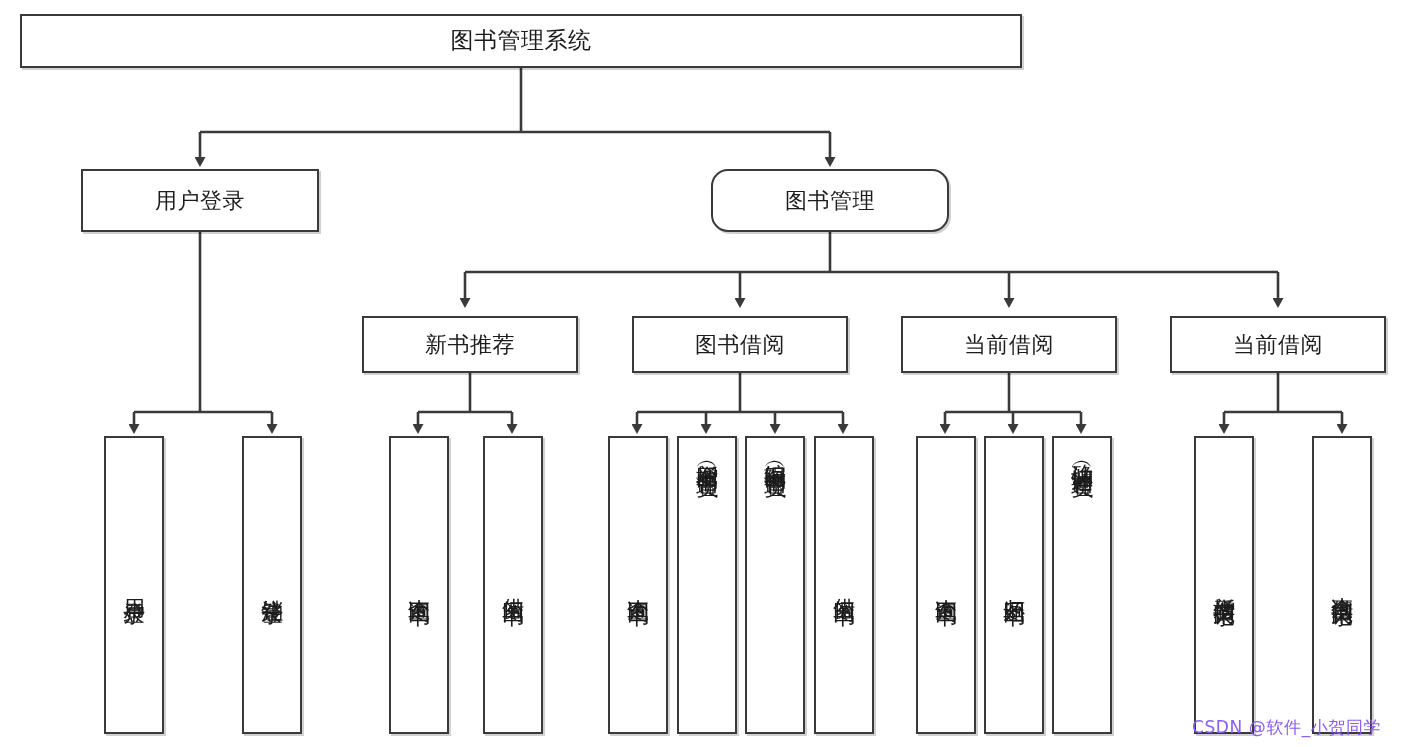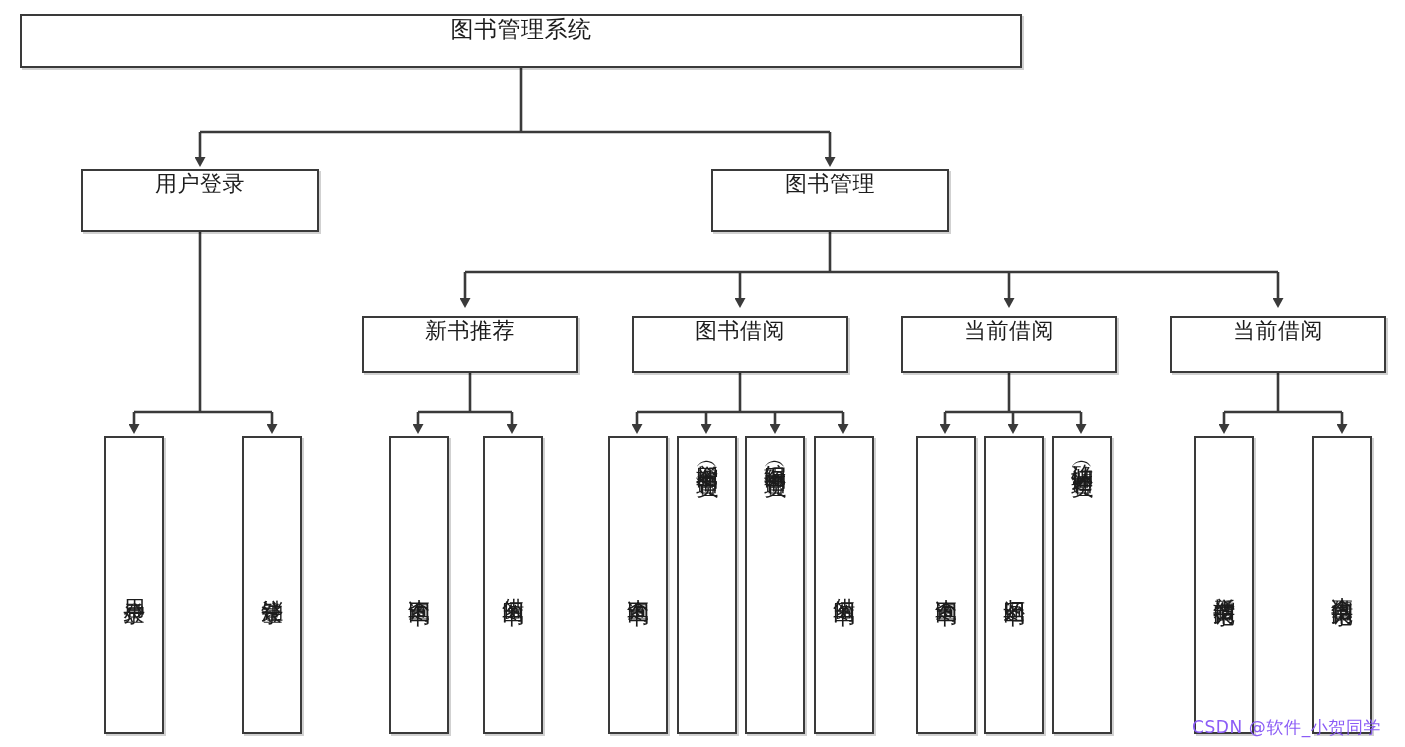--- a/index.html
+++ b/index.html
@@ -26,21 +26,21 @@
     height: 747px;
     pointer-events: none;
   }
   .node {
     position: absolute;
     box-sizing: border-box;
     border: 2px solid #3a3a3a;
     background: #ffffff;
     box-shadow: 2px 2px 0 rgba(0,0,0,0.18);
     display: flex;
-    align-items: flex-start;
+    align-items: center;
     justify-content: center;
     color: #1c1c1c;
   }
   .node .label {
     display: block;
     text-align: center;
     line-height: 1.18;
     letter-spacing: 0.5px;
   }
   .node.horiz .label {
@@ -130,21 +130,21 @@
     </g>
   </svg>
 
   <div class="node horiz root" style="left:20px; top:14px; width:1002px; height:54px;">
     <span class="label">图书管理系统</span>
   </div>
 
   <div class="node horiz" style="left:81px; top:169px; width:238px; height:63px;">
     <span class="label">用户登录</span>
   </div>
-  <div class="node horiz" style="left:711px; top:169px; width:238px; height:63px;">
+  <div class="node horiz" style="left:711px; top:169px; width:238px; height:63px;border-radius:17px;">
     <span class="label">图书管理</span>
   </div>
 
   <div class="node horiz" style="left:362px; top:316px; width:216px; height:57px;">
     <span class="label">新书推荐</span>
   </div>
   <div class="node horiz" style="left:632px; top:316px; width:216px; height:57px;">
     <span class="label">图书借阅</span>
   </div>
   <div class="node horiz" style="left:901px; top:316px; width:216px; height:57px;">

